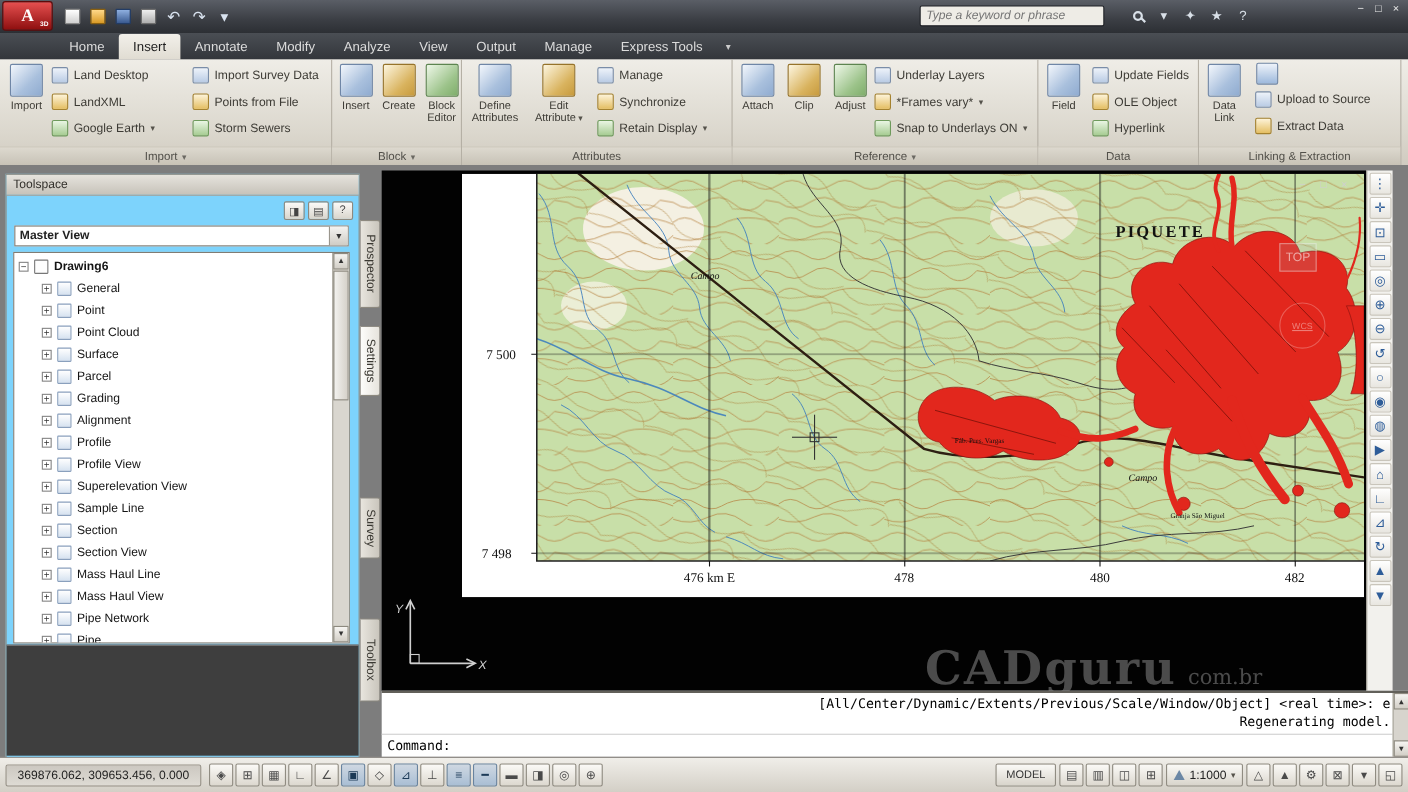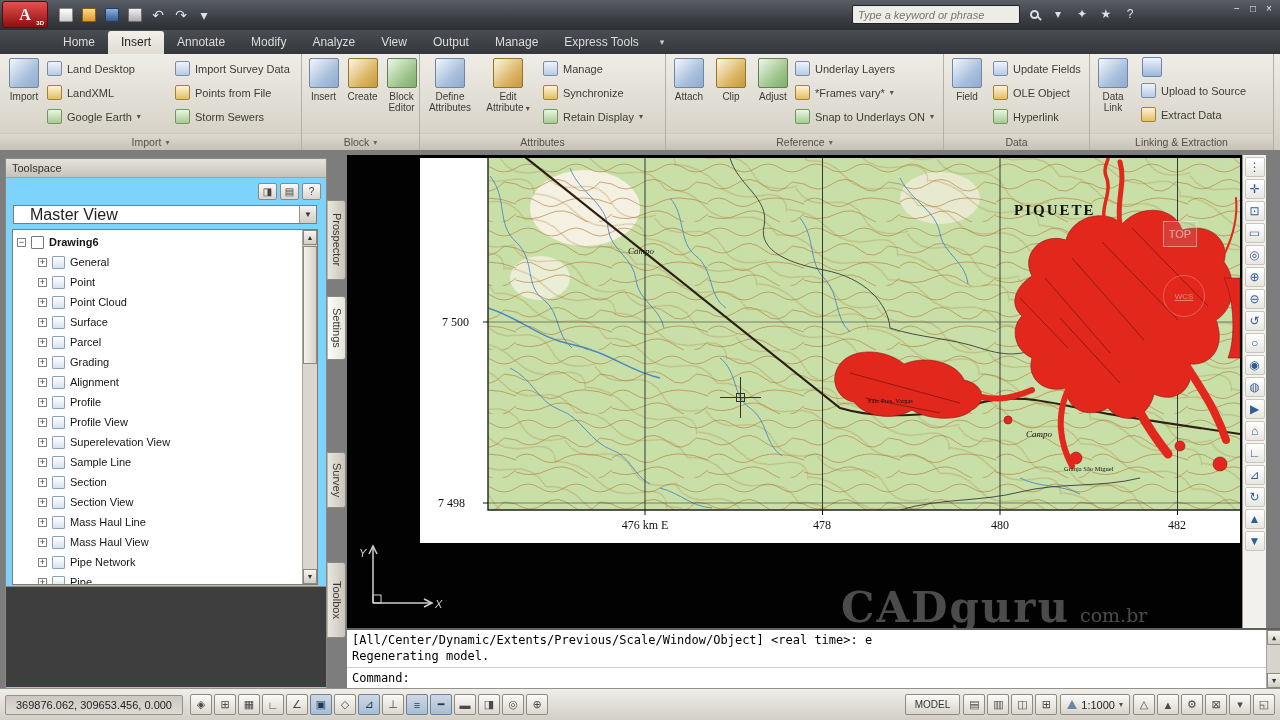--- a/index.html
+++ b/index.html
@@ -18,21 +18,21 @@
   .qat{display:flex;align-items:center;gap:1px;margin-left:4px;}
   .qbtn{width:22px;height:22px;display:flex;align-items:center;justify-content:center;border-radius:2px;}
   .qi{width:14px;height:14px;border-radius:1px;display:block;}
   .qi-new{background:linear-gradient(#ffffff,#cfcfcf);border:1px solid #8a8a8a;}
   .qi-open{background:linear-gradient(#ffd98a,#d99a26);border:1px solid #8a6010;}
   .qi-save{background:linear-gradient(#8fb0e0,#39598f);border:1px solid #223c66;}
   .qi-plot{background:linear-gradient(#f0f0f0,#aeaeae);border:1px solid #6f6f6f;}
   .qglyph{color:#d9e3f0;font-size:14px;line-height:1;}
   .titletext{position:absolute;left:240px;right:480px;top:0;height:30px;display:flex;align-items:center;
     justify-content:center;gap:48px;color:#e6e6e6;font-size:12px;text-shadow:0 1px 1px #000;pointer-events:none;}
-  .infocenter{position:absolute;right:140px;top:4px;display:flex;align-items:flex-end;gap:4px;}
+  .infocenter{position:absolute;right:140px;top:4px;display:flex;align-items:center;gap:20px;}
   .searchbox{width:168px;height:19px;background:#eeece6;border:1px solid #1f2126;border-radius:2px;
     font-style:italic;color:#666;font-size:11px;padding:0 5px;font-family:"Liberation Sans",sans-serif;}
   .icbtn{width:20px;height:20px;display:flex;align-items:center;justify-content:center;color:#d9e0e8;font-size:12px;}
   .mag{width:9px;height:9px;border:2px solid #d9e0e8;border-radius:50%;position:relative;display:block;}
   .mag::after{content:"";position:absolute;width:6px;height:2px;background:#d9e0e8;transform:rotate(45deg);right:-5px;bottom:-2px;}
   .winctl{position:absolute;right:4px;top:2px;display:flex;gap:2px;}
   .wbtn{width:14px;height:13px;color:#e8e8e8;font-size:10px;line-height:13px;text-align:center;}
 
   
   .tabrow{position:absolute;left:0;top:30px;width:1280px;height:24px;
@@ -74,21 +74,21 @@
     background:linear-gradient(#eef3fa,#9cb8dc);border:1px solid #6f86a6;}
 
   
   .toolspace{position:absolute;left:5px;top:158px;width:322px;height:662px;background:#7dd3fc;border:1px solid #8d897f;}
   .ts-header{height:19px;background:linear-gradient(#e6e3dd,#c6c2b9);display:flex;align-items:center;
     padding-left:6px;font-size:11px;color:#33312c;border-bottom:1px solid #a5a198;}
   .ts-btns{position:absolute;right:5px;top:24px;display:flex;gap:3px;}
   .tsb{width:19px;height:17px;background:linear-gradient(#fbfaf8,#d9d5cc);border:1px solid #8d897f;
     border-radius:2px;font-size:10px;display:flex;align-items:center;justify-content:center;color:#444;}
   .ts-select{position:absolute;left:7px;top:46px;width:304px;height:19px;background:#fff;border:1px solid #7f7c74;display:flex;}
-  .ts-select .val{flex:1;padding-left:16px;font-size:16px;line-height:17px;}
+  .ts-select .val{flex:1;padding-left:4px;font-size:11px;line-height:17px;font-weight:bold;}
   .ts-select .dd{width:17px;background:linear-gradient(#f4f3f1,#cfccc5);border-left:1px solid #9a968d;
     display:flex;align-items:center;justify-content:center;font-size:8px;color:#333;}
   .ts-tree{position:absolute;left:6px;top:70px;width:306px;height:356px;background:#fff;border:1px solid #7f7c74;overflow:hidden;}
   .tree-inner{position:absolute;left:0;top:0;right:15px;bottom:0;padding:2px 0 0 4px;overflow:hidden;}
   .trow{display:flex;align-items:center;height:20px;gap:5px;}
   .trow.child{padding-left:21px;}
   .pmbox{width:9px;height:9px;border:1px solid #848484;background:#fff;font-size:9px;color:#333;flex:none;
     display:flex;align-items:center;justify-content:center;line-height:1;}
   .ticon{width:13px;height:13px;flex:none;background:linear-gradient(#ffffff,#d6e2f0);border:1px solid #8aa0bd;border-radius:1px;}
   .ticon.root{background:#fdfdfd;border-color:#777;}
@@ -135,21 +135,21 @@
   
   .navbar{position:absolute;left:1242px;top:155px;width:24px;height:473px;background:#f2f1ed;
     border-left:1px solid #98948c;display:flex;flex-direction:column;align-items:center;padding-top:2px;gap:2px;}
   .nbtn{width:20px;height:20px;display:flex;align-items:center;justify-content:center;font-size:12px;
     color:#2e5d99;background:linear-gradient(#ffffff,#e8e6e0);border:1px solid #c9c5bb;border-radius:2px;flex:none;}
 
   
   .cmd{position:absolute;left:347px;top:628px;width:933px;height:60px;background:#ffffff;
     border-top:2px solid #62605a;font-family:"DejaVu Sans Mono",monospace;font-size:12px;color:#000;}
   .cline{height:16px;line-height:16px;padding-left:5px;white-space:nowrap;}
-  .cmd-hist{position:absolute;left:0;top:2px;right:16px;}
+  .cmd-hist{position:absolute;left:16px;top:2px;right:16px;text-align:right;}
   .cmd-sep{position:absolute;left:0;right:14px;bottom:20px;border-top:1px solid #cfcfcf;}
   .cmd-prompt{position:absolute;left:0;bottom:2px;right:16px;}
   .cmd-scroll{position:absolute;right:0;top:0;width:14px;bottom:0;background:#d7d4cd;border-left:1px solid #a9a59c;}
 
   
   .statusbar{position:absolute;left:0;top:688px;width:1280px;height:32px;
     background:linear-gradient(#f0eee9,#d3cfc6);border-top:1px solid #94908a;
     display:flex;align-items:center;padding:0 5px;gap:7px;}
   .coords{width:178px;height:20px;background:linear-gradient(#ccc8c1,#dedbd4);border:1px solid #979288;
     border-radius:2px;display:flex;align-items:center;justify-content:center;font-size:11px;color:#1e1e1e;}

